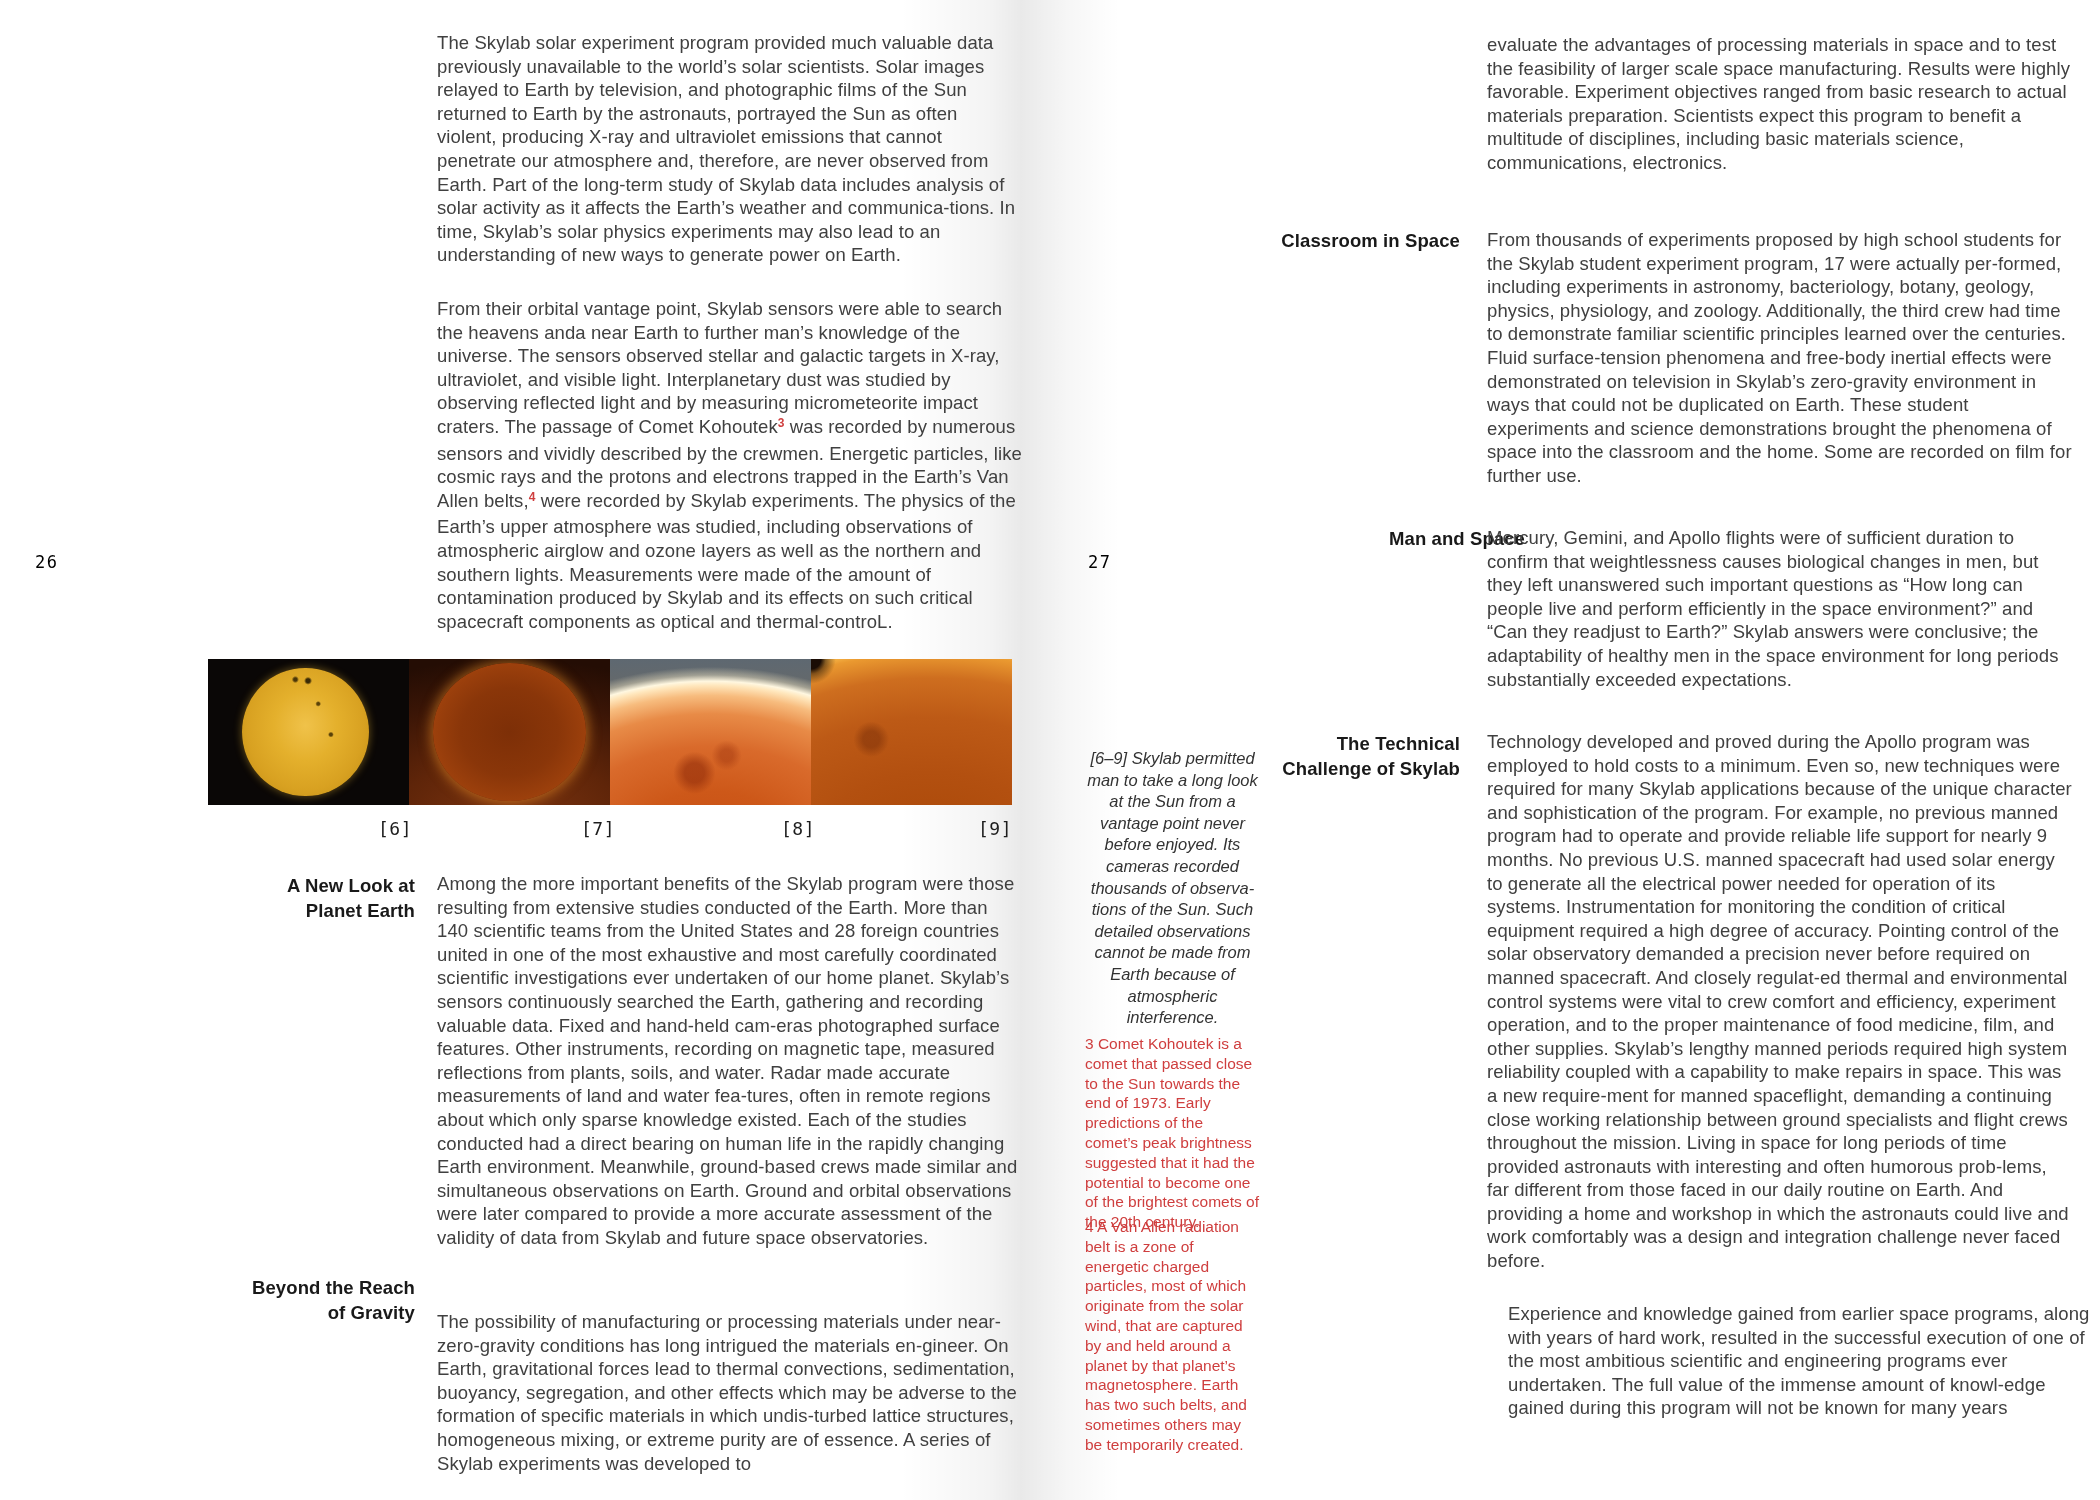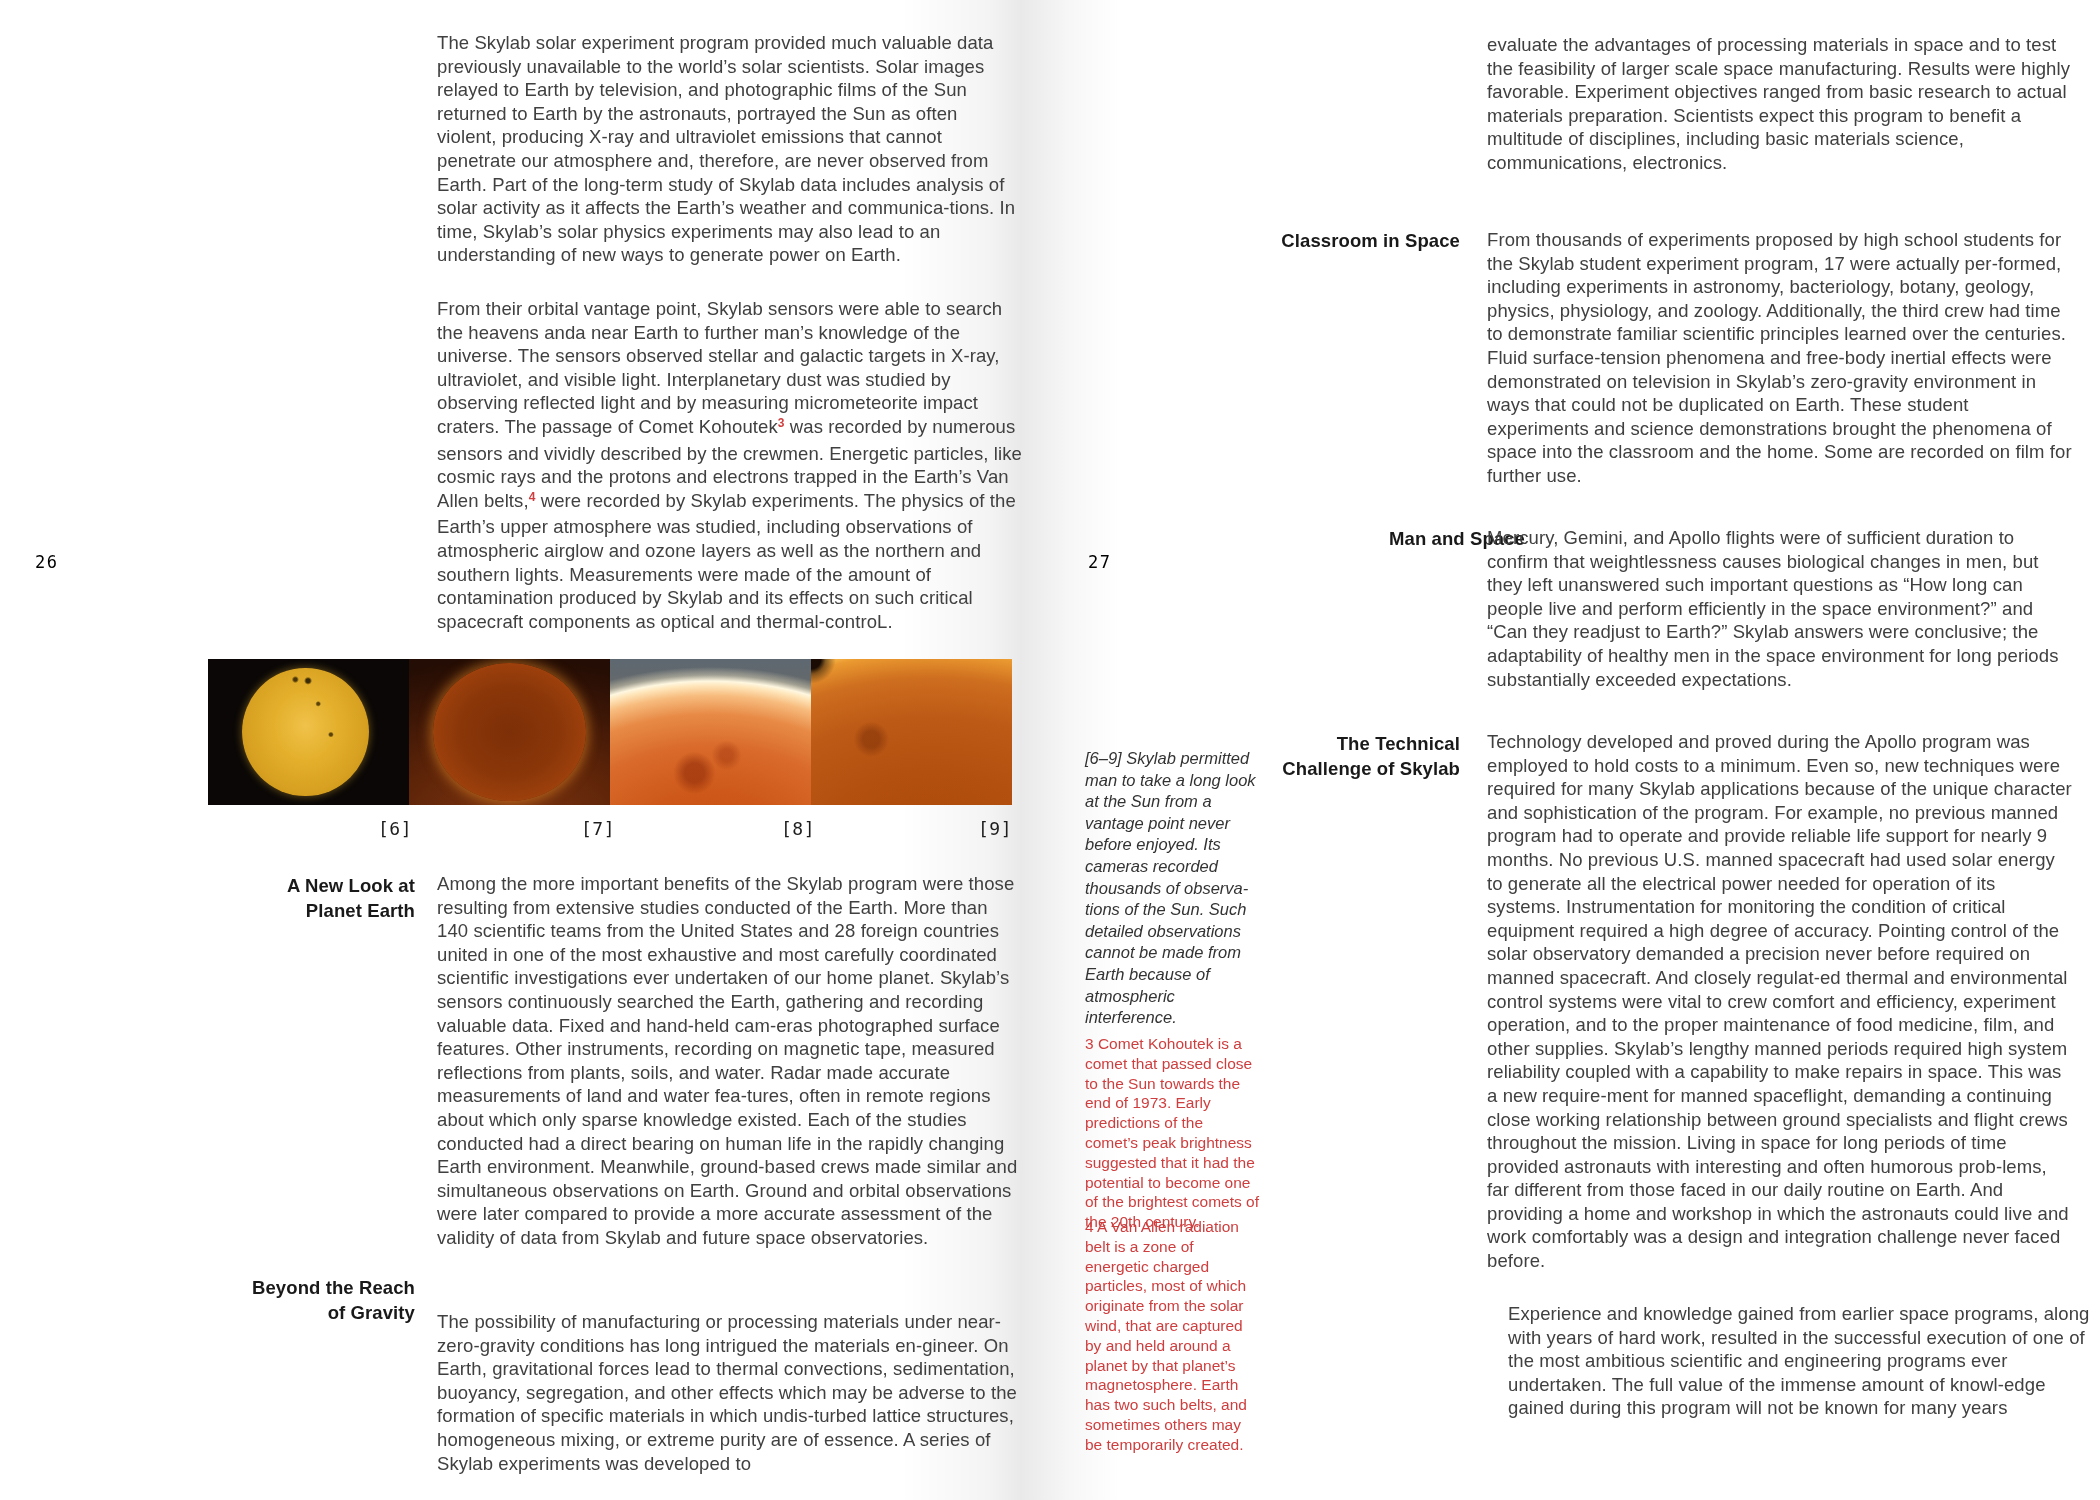--- a/index.html
+++ b/index.html
@@ -51,20 +51,21 @@
     font-family:"DejaVu Sans Mono",monospace;
     font-size:17px;
     letter-spacing:1.5px;
     color:#000000;
   }
   .caption{
     position:absolute;left:1085px;width:175px;
     font-style:italic;
     font-size:16.5px;line-height:21.6px;
     color:#333333;
+    text-align:center;
   }
   .footnote{
     position:absolute;left:1085px;width:175px;
     font-size:15.5px;line-height:19.8px;
     color:#cf3e3e;
   }
   #figure-strip{
     position:absolute;left:208px;top:659px;width:804px;height:146px;
     display:flex;
   }

